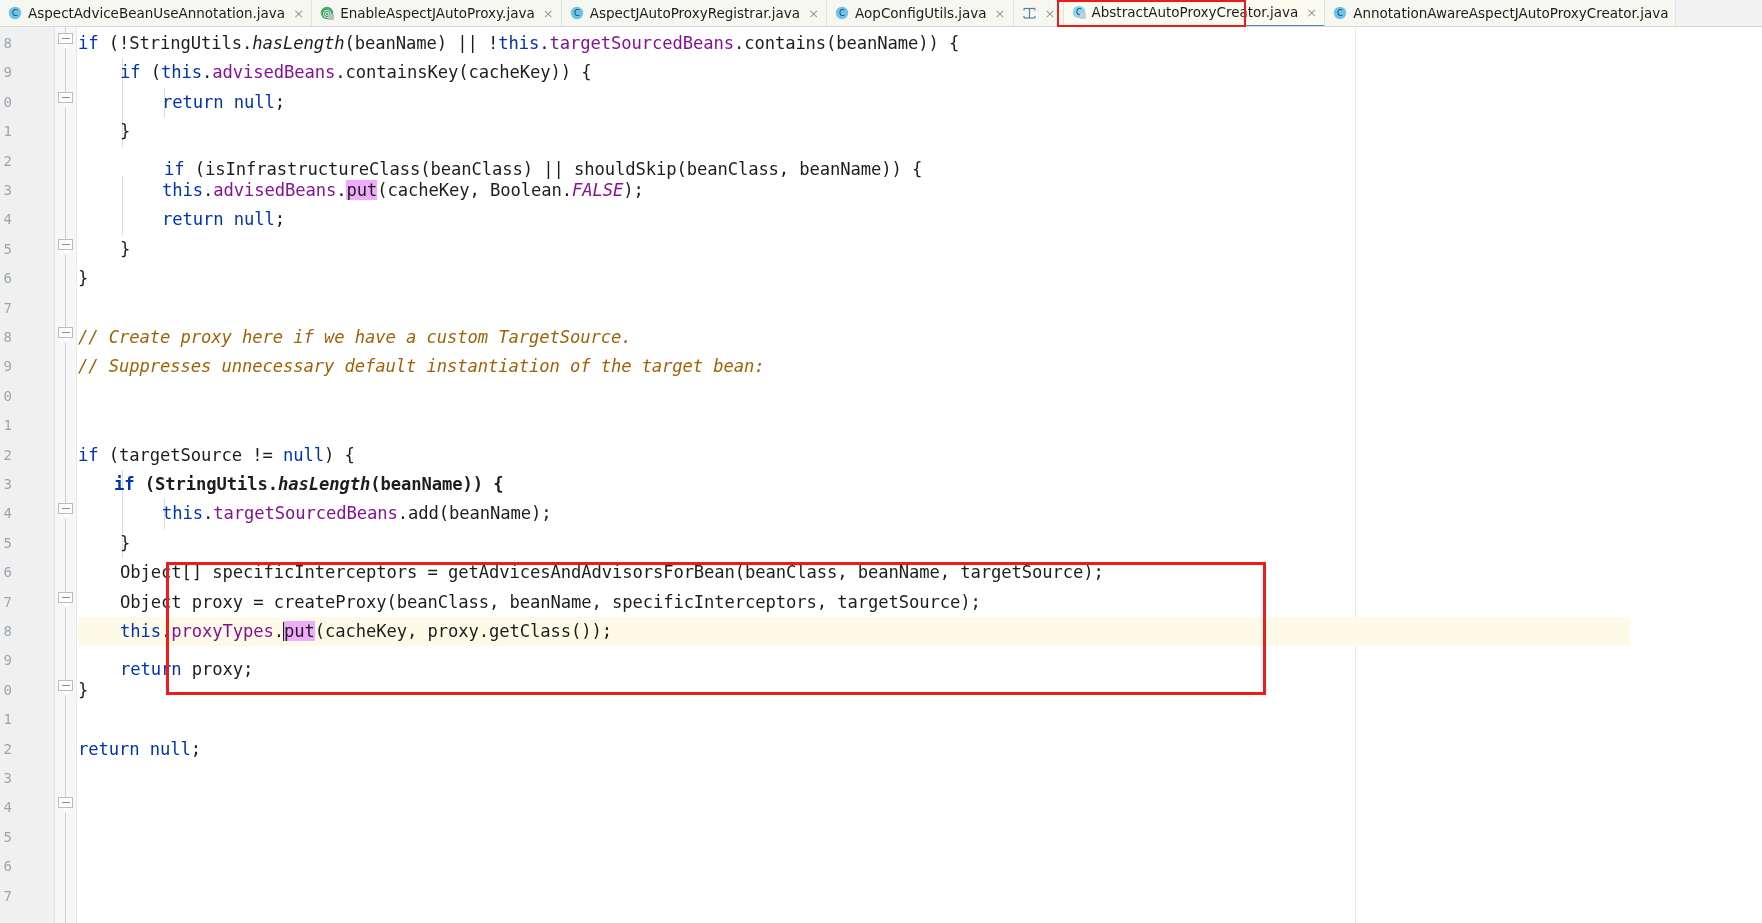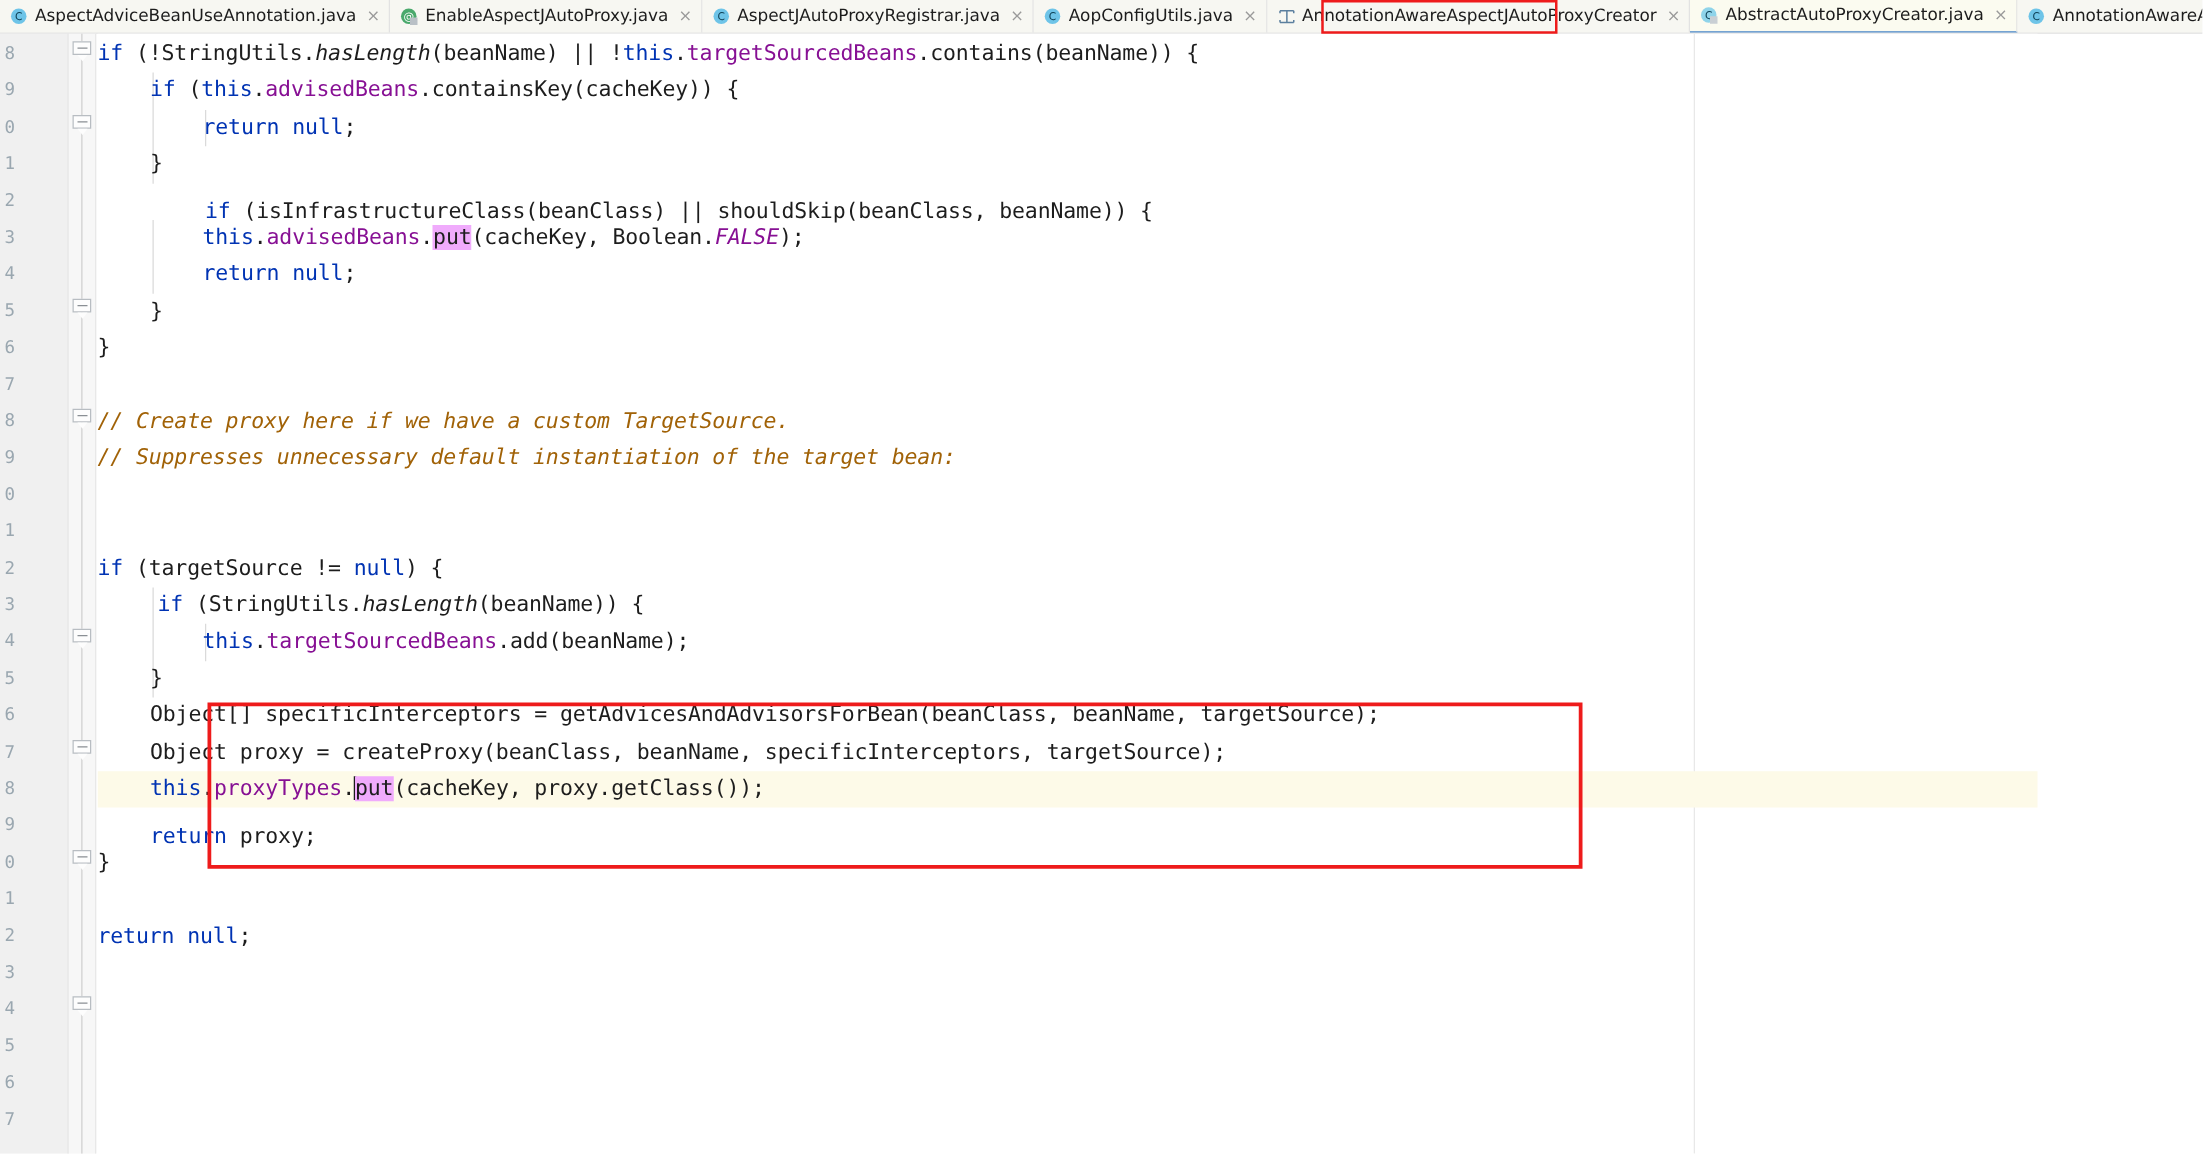--- a/index.html
+++ b/index.html
@@ -250,21 +250,20 @@
               <path d="M2 2.5H13"></path>
               <path d="M7.5 2.5V12"></path>
               <path d="M2 12H13"></path>
               <path d="M2 2.5V4.5"></path>
               <path d="M13 2.5V4.5"></path>
               <path d="M2 12V10"></path>
               <path d="M13 12V10"></path>
             </g>
           </svg>
         </span>
-        <span class="tablabel">AnnotationAwareAspectJAutoProxyCreator</span>
         <span class="closex">×</span>
       </div>
       <div class="tab selected">
         <span class="ticon">
           <svg width="15" height="15" viewBox="0 0 15 15">
             <circle cx="7" cy="7" r="6.2" fill="#8fd4ea"></circle>
             <text x="7" y="10.2" text-anchor="middle" font-size="8.5" font-family="&quot;DejaVu Sans&quot;, sans-serif" fill="#0b3d52">C</text>
             <rect x="8" y="8" width="6" height="6" fill="#c9cfd4"></rect>
           </svg>
         </span>
@@ -374,21 +373,21 @@
         <div class="codeline" style="top: 90.2px; left: 42px;"><span class="plain">}</span></div>
         <div class="codeline" style="top: 128px; left: 42px; margin-left: 44px;"><span class="kw">if </span><span class="plain">(isInfrastructureClass(beanClass) || shouldSkip(beanClass, beanName)) {</span></div>
         <div class="codeline" style="top: 149px; left: 84px;"><span class="kw">this</span><span class="plain">.</span><span class="fld">advisedBeans</span><span class="plain">.</span><span class="hl">put</span><span class="plain">(cacheKey, Boolean.</span><span class="sfld">FALSE</span><span class="plain">);</span></div>
         <div class="codeline" style="top: 178.4px; left: 84px;"><span class="kw">return null</span><span class="plain">;</span></div>
         <div class="codeline" style="top: 207.8px; left: 42px;"><span class="plain">}</span></div>
         <div class="codeline" style="top: 237.2px; left: 0px;"><span class="plain">}</span></div>
         <div class="codeline" style="top: 266.6px; left: 0px;"></div>
         <div class="codeline" style="top: 296px; left: 0px;"><span class="cmt">// Create proxy here if we have a custom TargetSource.</span></div>
         <div class="codeline" style="top: 325.4px; left: 0px;"><span class="cmt">// Suppresses unnecessary default instantiation of the target bean:</span></div>
         <div class="codeline" style="top: 413.6px; left: 0px;"><span class="kw">if </span><span class="plain">(targetSource != </span><span class="kw">null</span><span class="plain">) {</span></div>
-        <div class="codeline" style="top: 443px; left: 48px;"><span class="kw">if </span><span class="plain">(StringUtils.</span><span class="smeth">hasLength</span><span class="plain">(beanName)) {</span></div>
+        <div class="codeline" style="top: 443px; left: 36px; font-weight: bold;"><span class="kw">if </span><span class="plain">(StringUtils.</span><span class="smeth">hasLength</span><span class="plain">(beanName)) {</span></div>
         <div class="codeline" style="top: 472.4px; left: 84px;"><span class="kw">this</span><span class="plain">.</span><span class="fld">targetSourcedBeans</span><span class="plain">.add(beanName);</span></div>
         <div class="codeline" style="top: 501.8px; left: 42px;"><span class="plain">}</span></div>
         <div class="codeline" style="top: 531.2px; left: 42px;"><span class="plain">Object[] specificInterceptors = getAdvicesAndAdvisorsForBean(beanClass, beanName, targetSource);</span></div>
         <div class="codeline" style="top: 560.6px; left: 42px;"><span class="plain">Object proxy = createProxy(beanClass, beanName, specificInterceptors, targetSource);</span></div>
         <div class="codeline" style="top: 590px; left: 42px;"><span class="kw">this</span><span class="plain">.</span><span class="fld">proxyTypes</span><span class="plain">.</span><span class="caret"></span><span class="hl">put</span><span class="plain">(cacheKey, proxy.getClass());</span></div>
         <div class="codeline" style="top: 628px; left: 42px;"><span class="kw">return </span><span class="plain">proxy;</span></div>
         <div class="codeline" style="top: 648.8px; left: 0px;"><span class="plain">}</span></div>
         <div class="codeline" style="top: 678.2px; left: 0px;"></div>
         <div class="codeline" style="top: 707.6px; left: 0px;"><span class="kw">return null</span><span class="plain">;</span></div>
         <div class="codeline" style="top: 737px; left: 0px;"></div>

